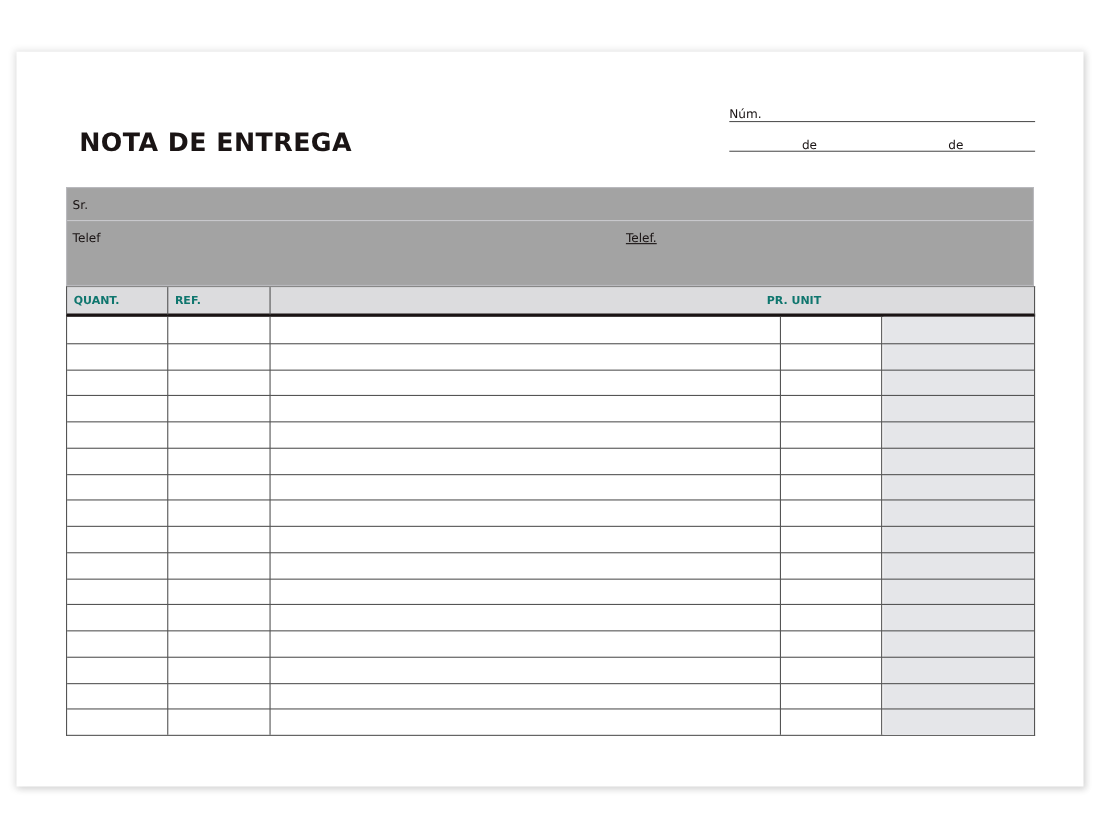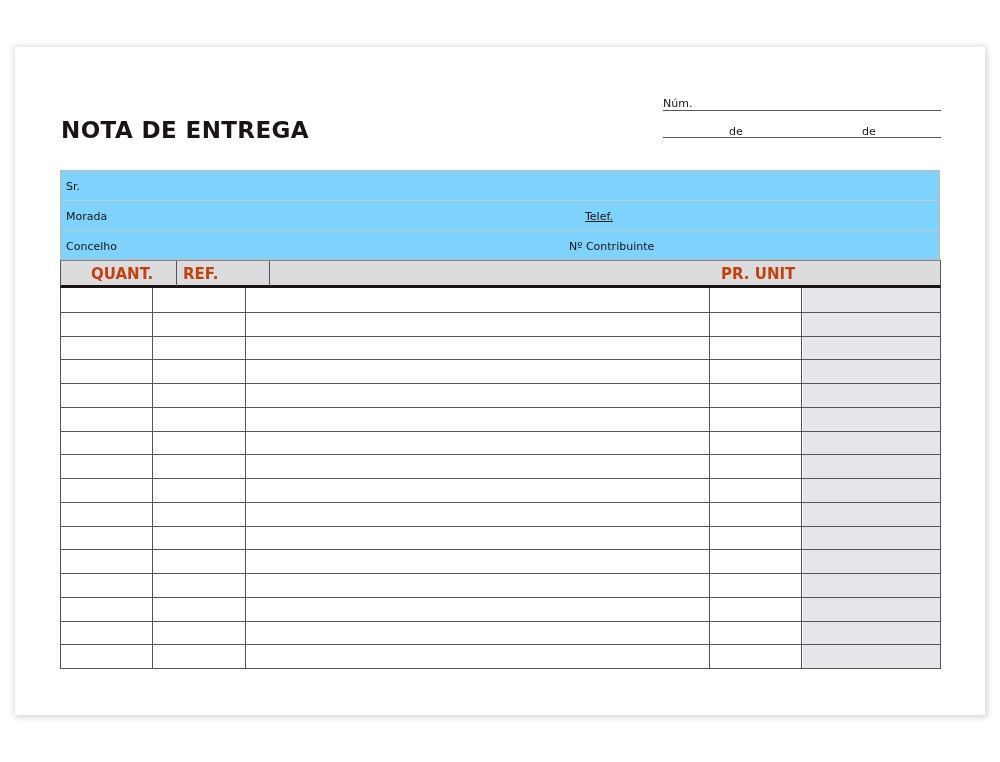--- a/index.html
+++ b/index.html
@@ -7,48 +7,48 @@
     width: 1000px; height: 762px; background: #ffffff;
     font-family: "Liberation Sans", "DejaVu Sans", sans-serif;
     position: relative; overflow: hidden; color: #1a1414;
   }
   .sheet {
     position: absolute; left: 15px; top: 47px; width: 970px; height: 668px;
     background: #ffffff;
     box-shadow: 0 0 6px 2px rgba(0,0,0,0.10), 2px 3px 6px rgba(0,0,0,0.08);
   }
   .title {
-    position: absolute; left: 61px; top: 117px;
+    position: absolute; left: 72px; top: 117px;
     font-size: 23px; font-weight: bold; letter-spacing: 0.4px; color: #1a1414;
     font-family: "DejaVu Sans", sans-serif;
   }
   .num-line {
     position: absolute; left: 663px; width: 278px; border-bottom: 1.4px solid #555;
   }
   .num-label { position: absolute; font-size: 11px; color: #1a1414; font-family: "DejaVu Sans", sans-serif; }
   .info-box {
     position: absolute; left: 60px; top: 170px; width: 880px; height: 90px;
-    border: 1px solid #b9b9bd; background: #7dd3fc; box-sizing: border-box;
+    border: 1px solid #b9b9bd; background: #a3a3a3; box-sizing: border-box;
   }
   .info-row {
     position: absolute; left: 0; width: 100%; height: 30px; box-sizing: border-box;
     border-bottom: 1.5px solid #c8c8cc;
   }
   .info-row:last-child { border-bottom: none; }
   .info-label { position: absolute; top: 9px; font-size: 11px; color: #1a1414; font-family: "DejaVu Sans", sans-serif; }
   .tbl-header {
     position: absolute; left: 60px; top: 260px; width: 881px; height: 28px;
     background: #dcdcde; box-sizing: border-box;
     border-left: 1px solid #555; border-right: 1px solid #555; border-top: 1px solid #888;
     border-bottom: 3px solid #1a1414;
   }
   .th {
     position: absolute; top: 0; height: 25px; line-height: 26px;
-    font-size: 15px; font-weight: bold; color: #c2410c; padding-left: 6px; box-sizing: border-box;
-    border-right: 1px solid #555; font-family: "DejaVu Sans", sans-serif; margin-left: 24px;
+    font-size: 10px; font-weight: bold; color: #0f766e; padding-left: 6px; box-sizing: border-box;
+    border-right: 1px solid #555; font-family: "DejaVu Sans", sans-serif;
   }
   .th:last-child { border-right: none; }
   .tbl-body {
     position: absolute; left: 60px; top: 288px; width: 881px; height: 381px;
     border: 1.3px solid #555; border-top: none; box-sizing: border-box;
   }
   .total-shade {
     position: absolute; left: 742px; top: 0; width: 137px; height: 100%; background: #e5e6e9;
   }
   .vline { position: absolute; top: 0; height: 100%; width: 0; border-left: 1.3px solid #555; }
@@ -65,26 +65,22 @@
 <div class="num-line" style="top:110px;"></div>
 <span class="num-label" style="left:729px; top:125px;">de</span>
 <span class="num-label" style="left:862px; top:125px;">de</span>
 <div class="num-line" style="top:137px;"></div>
 
 <div class="info-box">
   <div class="info-row" style="top:0;">
     <span class="info-label" style="left:5px;">Sr.</span>
   </div>
   <div class="info-row" style="top:30px;">
-    <span class="info-label" style="left:5px;">Morada</span>
-    <span class="info-label" style="left:524px;text-decoration:underline;">Telef.</span>
-  </div>
-  <div class="info-row" style="top:60px;">
-    <span class="info-label" style="left:5px;">Concelho</span>
-    <span class="info-label" style="left:508px;">Nº Contribuinte</span>
+    <span class="info-label" style="left:5px;">Telef</span>
+    <span class="info-label" style="left:508px;text-decoration:underline;">Telef.</span>
   </div>
 </div>
 
 <div class="tbl-header">
   <div class="th" style="left:0; width:92px;">QUANT.</div>
   <div class="th" style="left:92px; width:93px;">REF.</div>
   <div class="th" style="left:630px; width:92px;">PR. UNIT</div>
 </div>
 
 <div class="tbl-body">

